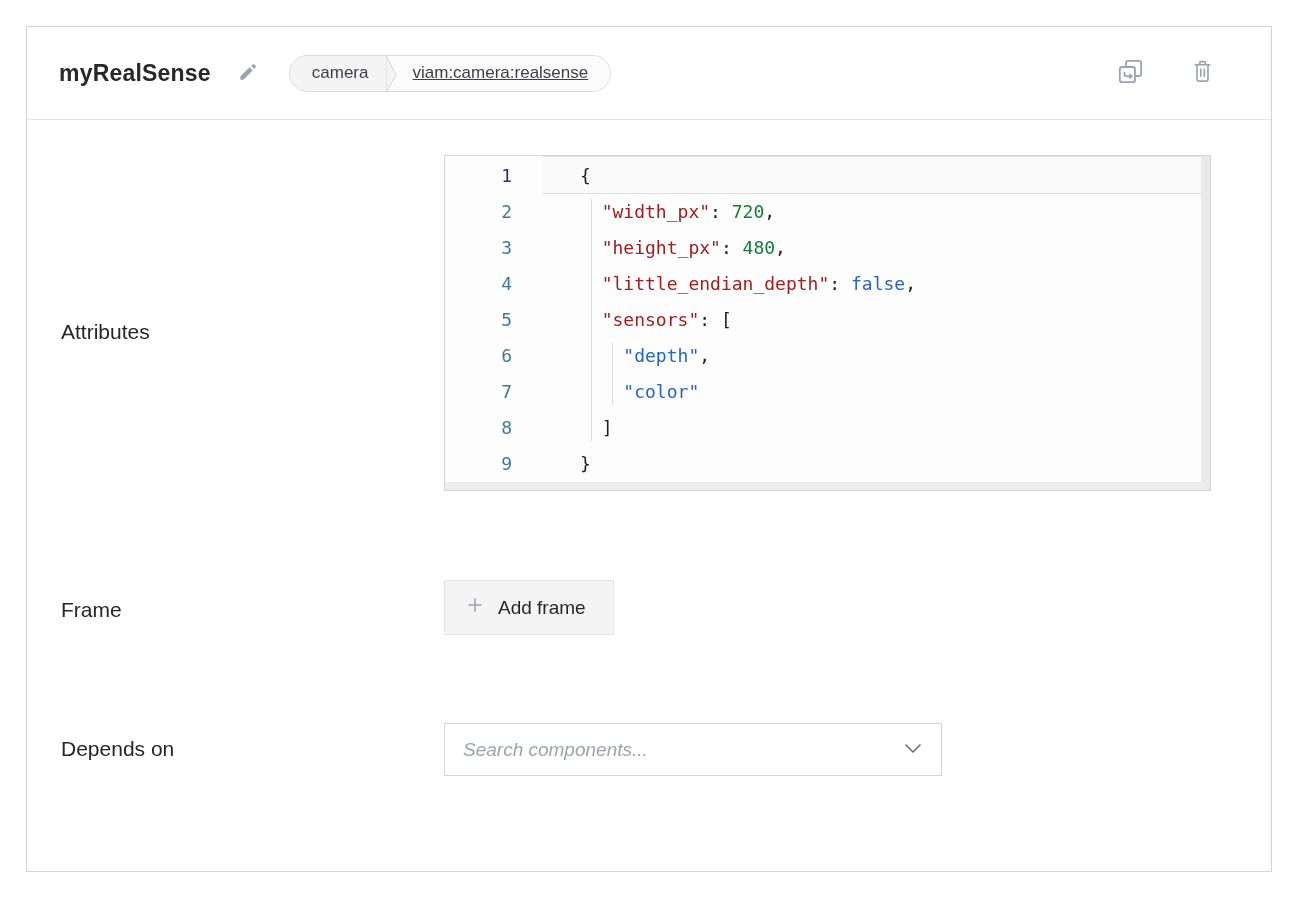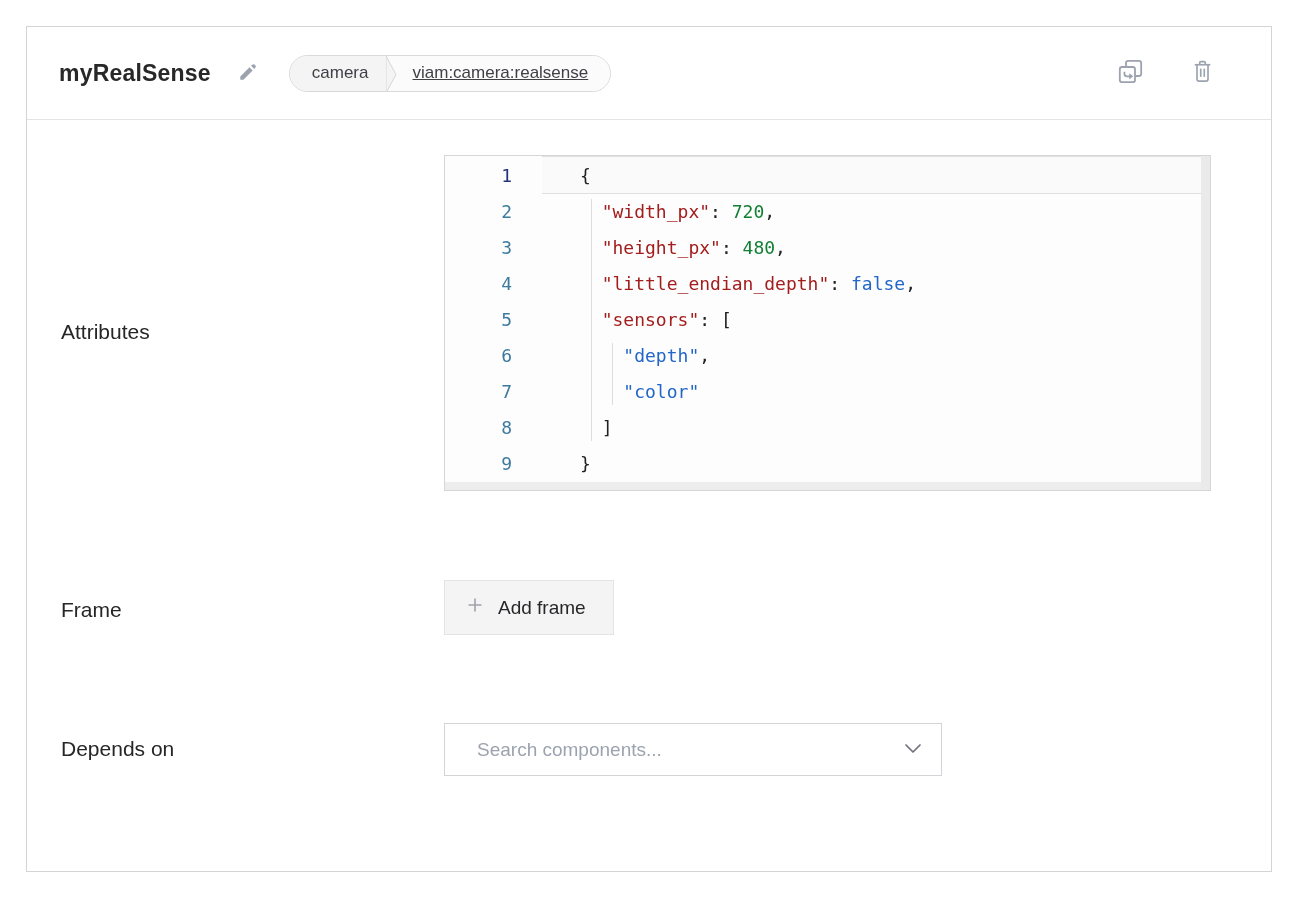--- a/index.html
+++ b/index.html
@@ -60,22 +60,22 @@
   .indent-guide { position:absolute; width:1px; background:#dcdcdc; }
   .vscroll { position:absolute; top:0; right:0; bottom:0; width:9px; background:#eaeaea; }
   .hscroll { position:absolute; left:0; right:9px; bottom:0; height:8px; background:#ededed; }
 
   
   .add-btn { display:inline-flex; align-items:center; gap:13px; height:55px;
              background:#f4f4f5; border:1px solid #e4e4e7; padding:0 27px 0 20px;
              font-family:"Liberation Sans", sans-serif; font-size:19px; color:#27272a; cursor:pointer; }
   .select-wrap { position:relative; width:498px; height:53px; }
   .select-input { width:100%; height:100%; border:1px solid #d4d4d8; background:#fff;
-                  padding:0 48px 0 32px; font-family:"Liberation Sans", sans-serif;
-                  font-size:19px; color:#27272a; outline:none; }
+                  padding:0 48px 0 18px; font-family:"Liberation Sans", sans-serif;
+                  font-size:19px; color:#27272a; outline:none;font-style:italic; }
   .select-input::placeholder { color:#9ca3af; }
   .select-chevron { position:absolute; right:20px; top:50%; transform:translateY(-50%); pointer-events:none; }
 </style>
 </head>
 <body>
 
 <div class="card">
 
   <div class="card-header">
     <span class="title">myRealSense</span>

